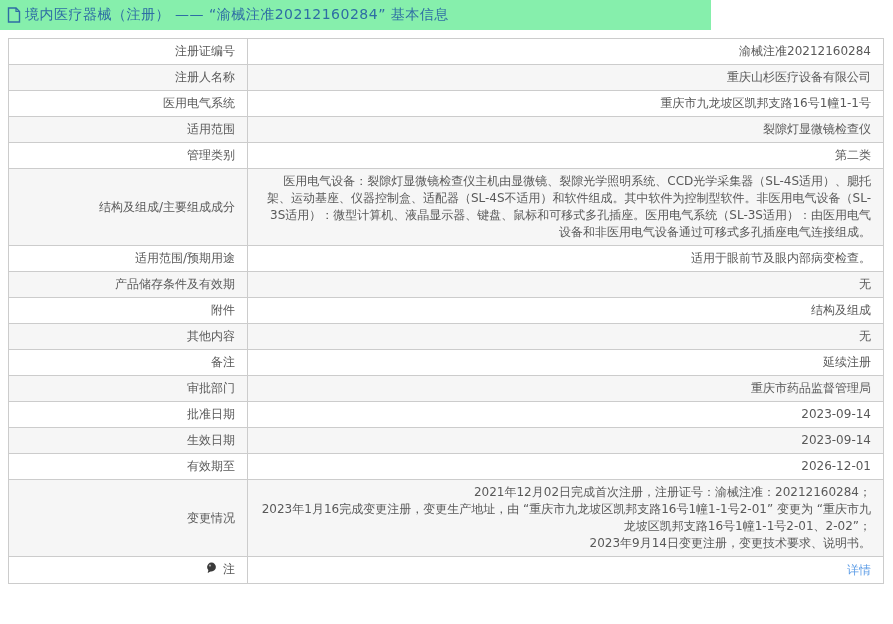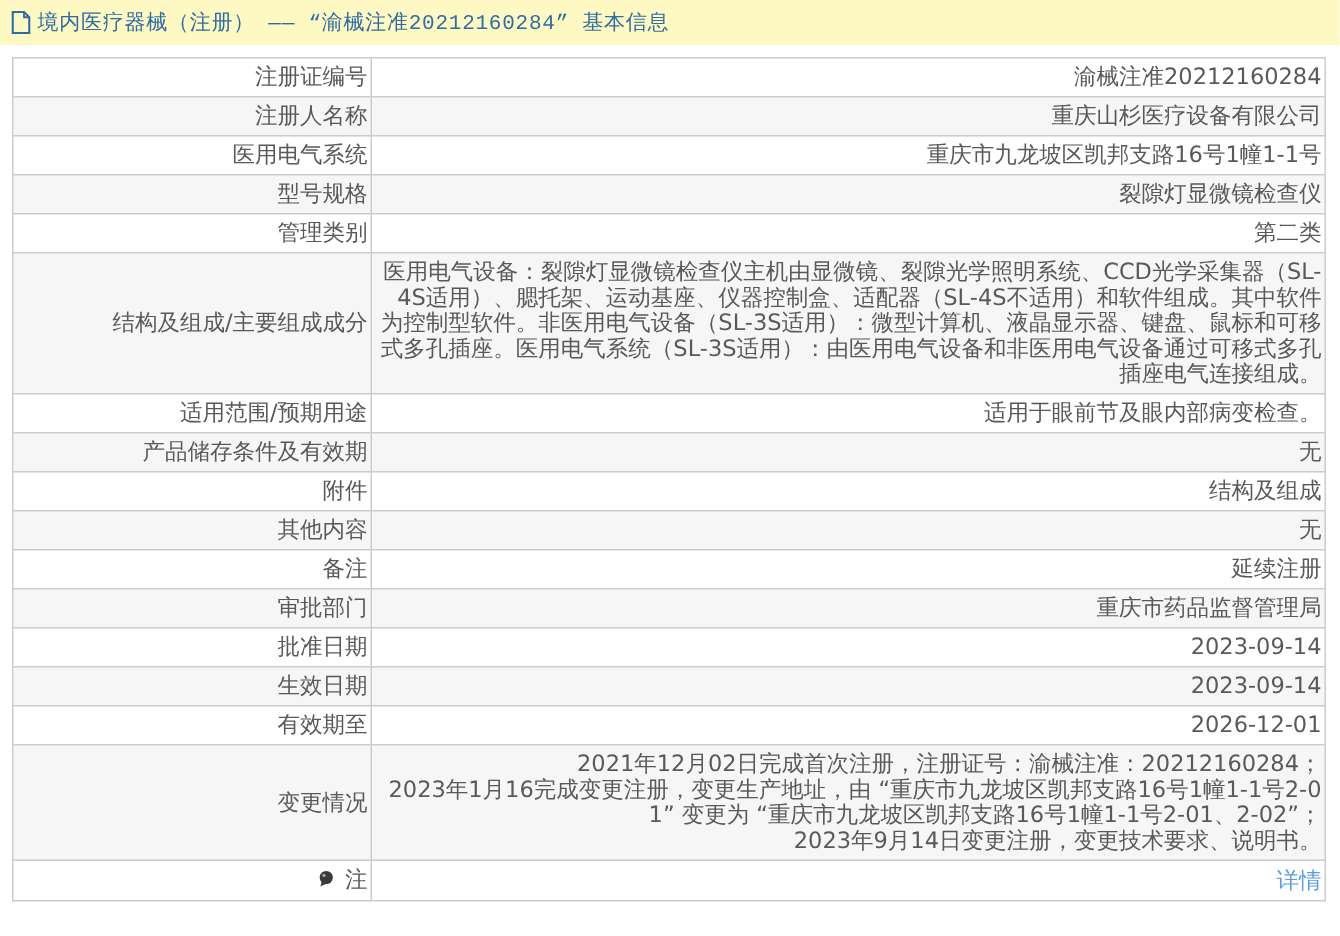--- a/index.html
+++ b/index.html
@@ -4,47 +4,46 @@
 <style>
   * { box-sizing: border-box; }
   html, body {
     margin: 0; padding: 0;
     width: 893px; height: 624px;
     background: #ffffff;
     overflow: hidden;
     font-family: "DejaVu Sans", "Liberation Sans", sans-serif;
   }
   .header-band {
-    width: 893px; height: 30px;
-    background: #fef9c3;
+    width: 711px; height: 30px;
+    background: #86efac;
     display: flex; align-items: center;
     padding-left: 7px;
-    font-family: Liberation Mono, monospace;
   }
   .doc-icon { display: inline-flex; margin-right: 4px; }
   .page-title {
     color: #2e6da4;
     font-size: 14px;
     letter-spacing: 0.5px;
     white-space: nowrap;
   }
   table.info-table {
     border-collapse: collapse;
     table-layout: fixed;
     width: 876px;
     margin: 8px 0 0 8px;
     background: #ffffff;
   }
   table.info-table col.c-label { width: 239px; }
   table.info-table td {
     border: 1px solid #cccccc;
-    font-size: 15px;
+    font-size: 12px;
     line-height: 17px;
     color: #595959;
-    padding: 4px 2px;
+    padding: 4px 12px;
     vertical-align: middle;
     word-break: break-all;
   }
   table.info-table tr:nth-child(even) td { background: #f6f6f6; }
   td.label { text-align: right; color: #555555; }
   td.value { text-align: right; margin-top: 32px; }
   .value-line { margin: 0; }
   a.details-link {
     color: #5c9ce6;
     text-decoration: none;
@@ -77,21 +76,21 @@
     </tr>
     <tr>
       <td class="label">注册人名称</td>
       <td class="value">重庆山杉医疗设备有限公司</td>
     </tr>
     <tr>
       <td class="label">医用电气系统</td>
       <td class="value">重庆市九龙坡区凯邦支路16号1幢1-1号</td>
     </tr>
     <tr>
-      <td class="label">型号规格</td>
+      <td class="label">适用范围</td>
       <td class="value">裂隙灯显微镜检查仪</td>
     </tr>
     <tr>
       <td class="label">管理类别</td>
       <td class="value">第二类</td>
     </tr>
     <tr>
       <td class="label">结构及组成/主要组成成分</td>
       <td class="value">医用电气设备：裂隙灯显微镜检查仪主机由显微镜、裂隙光学照明系统、CCD光学采集器（SL-4S适用）、腮托架、运动基座、仪器控制盒、适配器（SL-4S不适用）和软件组成。其中软件为控制型软件。非医用电气设备（SL-3S适用）：微型计算机、液晶显示器、键盘、鼠标和可移式多孔插座。医用电气系统（SL-3S适用）：由医用电气设备和非医用电气设备通过可移式多孔插座电气连接组成。</td>
     </tr>

